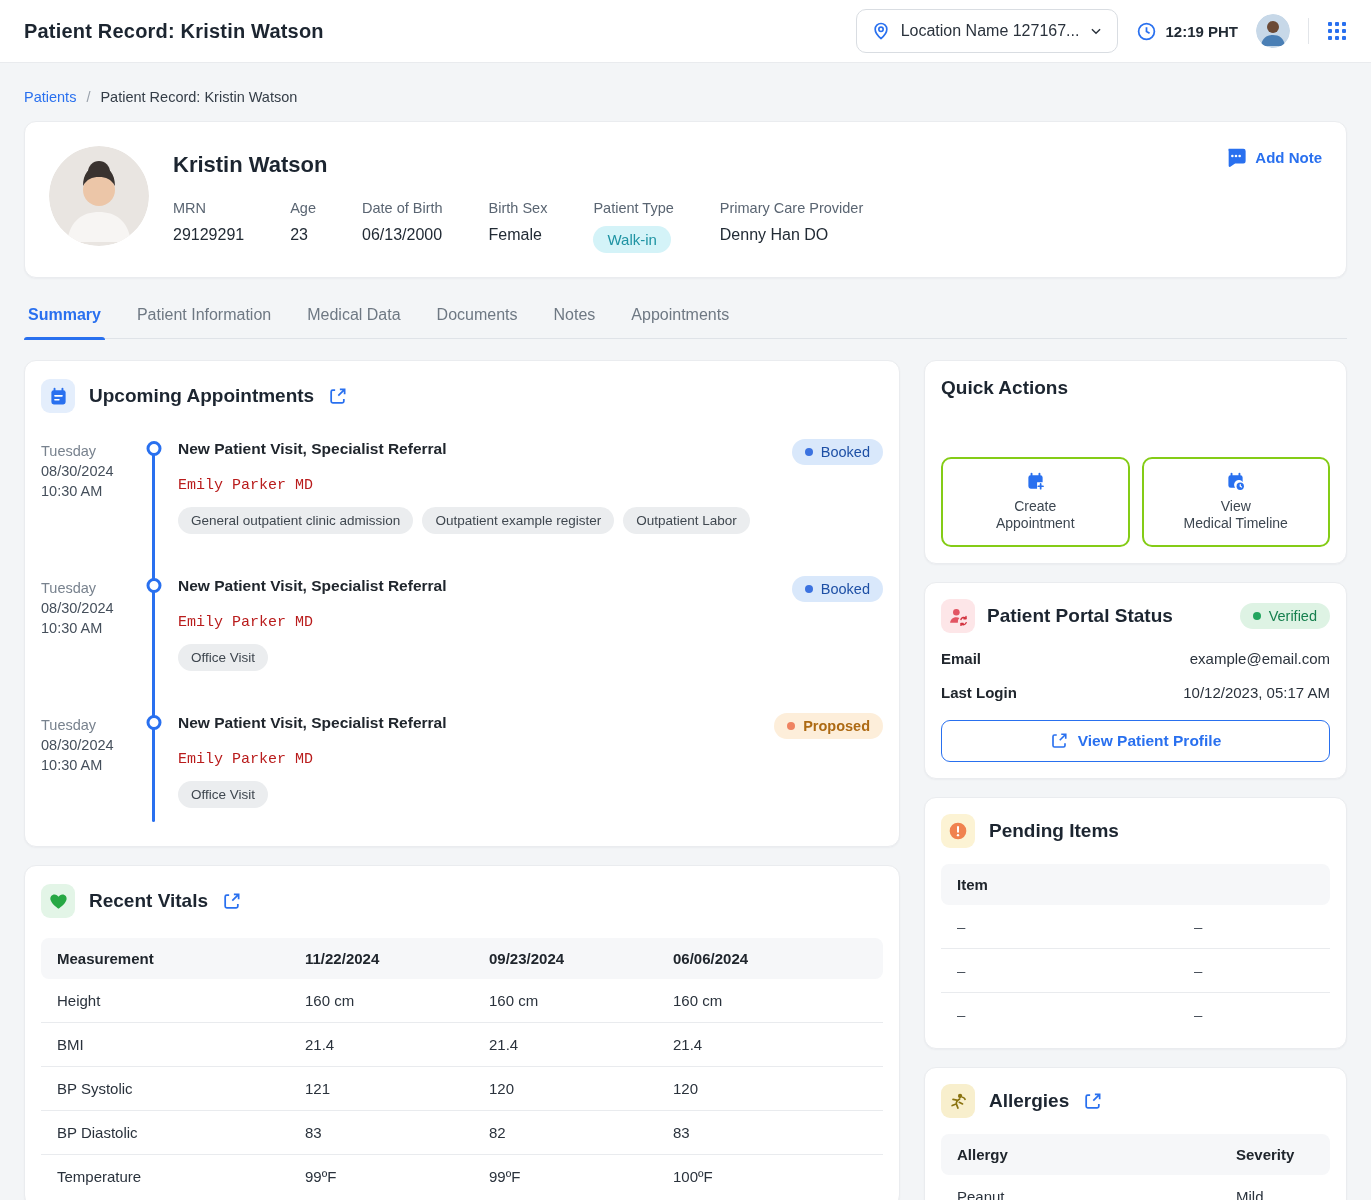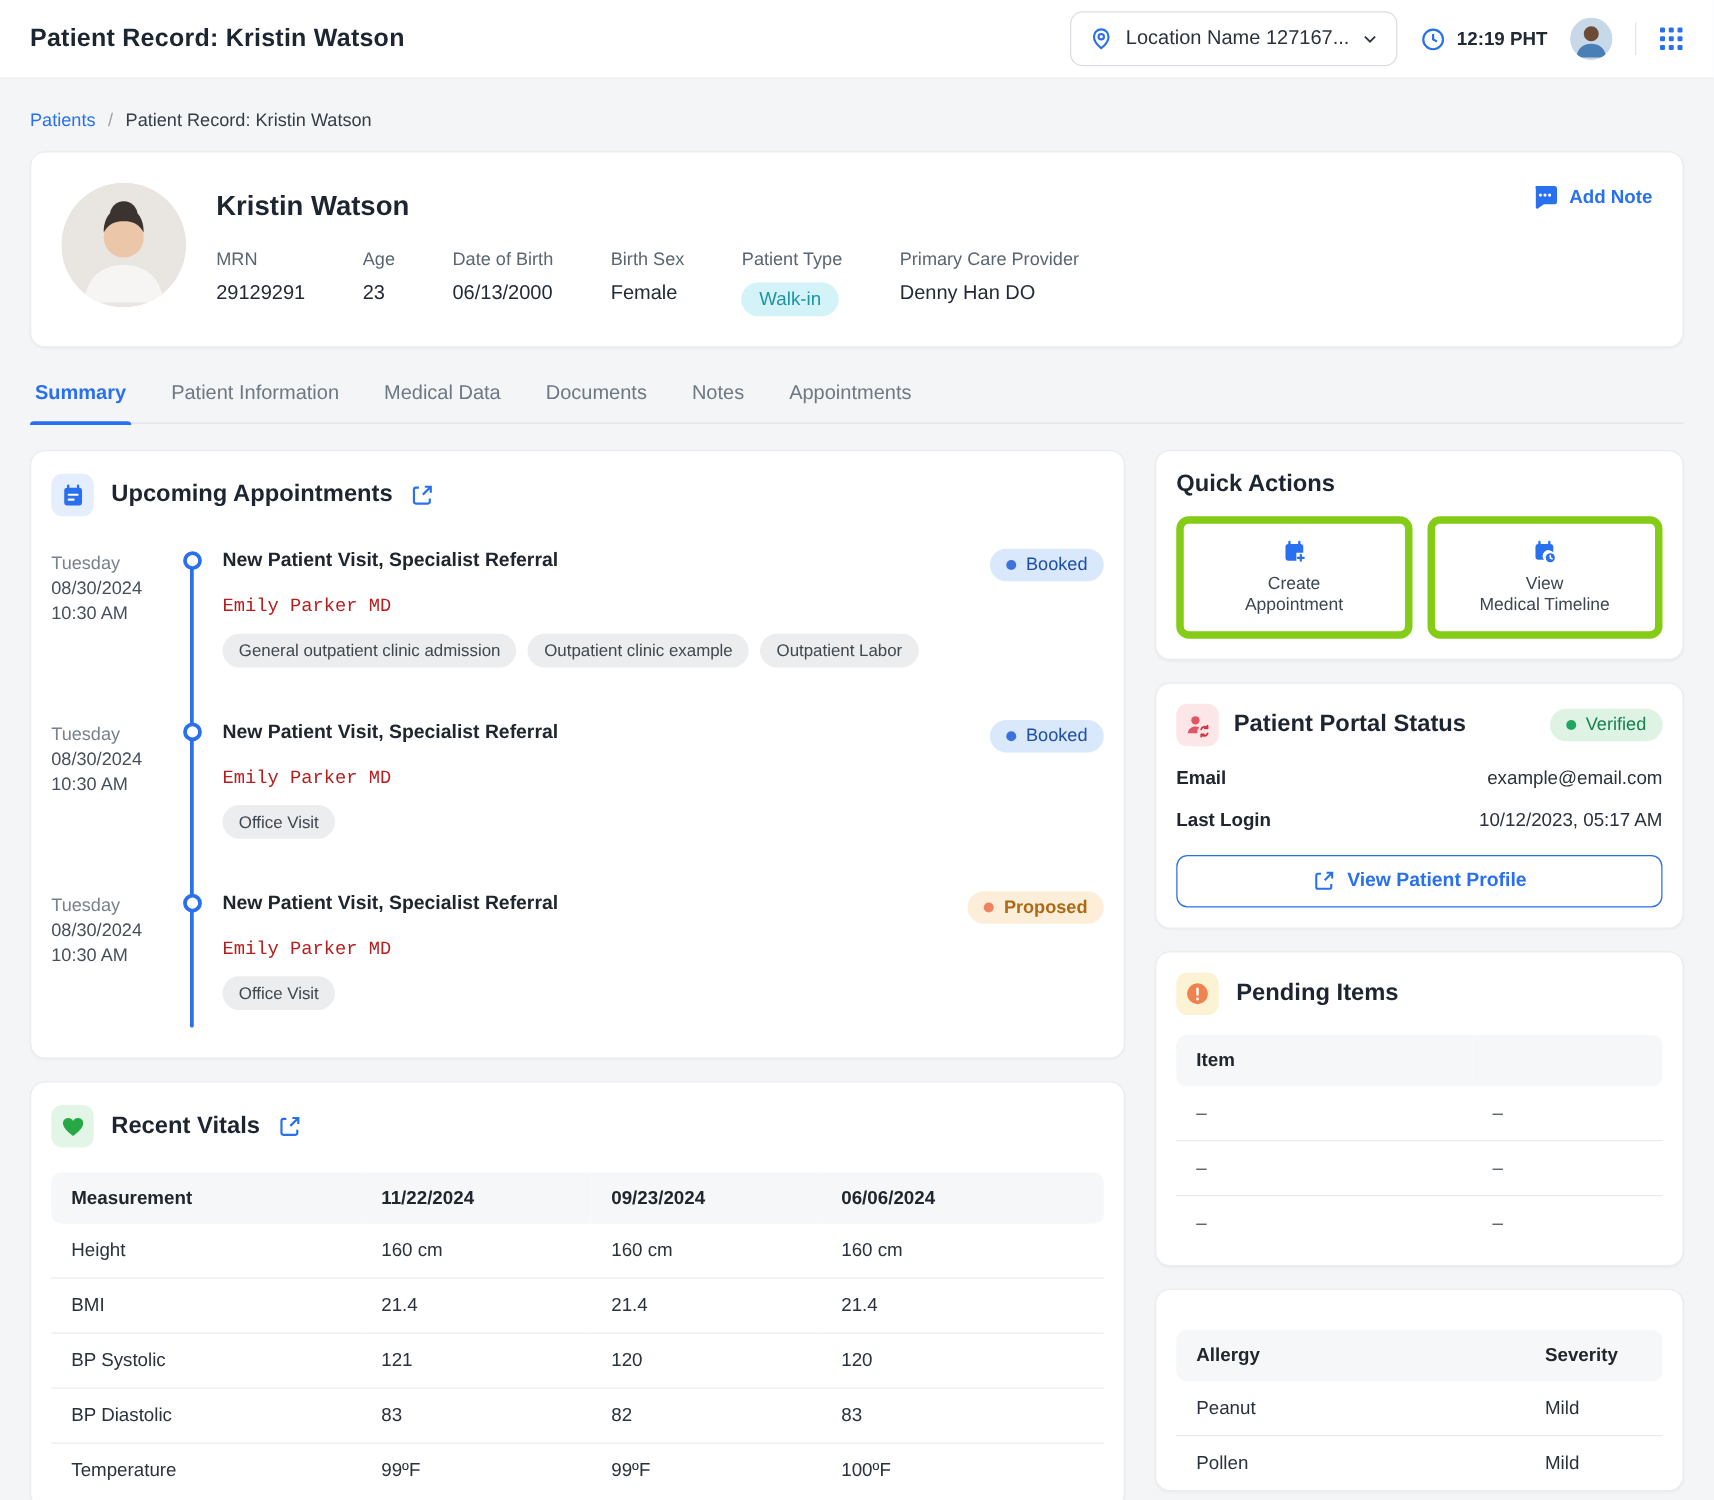--- a/index.html
+++ b/index.html
@@ -103,22 +103,22 @@
   .vitals-card { padding:18px 16px 8px; }
   .vitals-card table { margin-top:20px; }
   .vitals-card th:nth-child(1), .vitals-card td:nth-child(1) { width:248px; }
   .vitals-card th:nth-child(2), .vitals-card td:nth-child(2) { width:184px; }
   .vitals-card th:nth-child(3), .vitals-card td:nth-child(3) { width:184px; }
 
   
   .qa-card { padding:16px; }
   .qa-title { font-size:19px; font-weight:bold; color:#1c2530; }
   .qa-btns { display:flex; gap:12px; margin-top:14px; }
-  .qa-btn { flex:1; border:6px solid #84cc16; border-radius:10px; background:#fff; padding:13px 8px;
-            display:flex; flex-direction:column; align-items:center; gap:7px; cursor:pointer; }
+  .qa-btn { flex:1; border:2px solid #84cc16; border-radius:10px; background:#fff; padding:13px 8px;
+            display:flex; flex-direction:column; align-items:center; gap:7px; cursor:pointer;margin-top:44px; }
   .qa-btn .qa-label { font-size:14px; color:#3c4650; text-align:center; line-height:17px; }
 
   
   .portal-card { padding:16px; }
   .portal-head { display:flex; align-items:center; gap:12px; }
   .portal-head .section-title { flex:1; }
   .status-pill.verified { background:#def3e4; color:#17804f; }
   .status-pill.verified .dot { background:#22a55e; }
   .kv-row { display:flex; justify-content:space-between; align-items:center; margin-top:17px; }
   .kv-row .kv-label { font-size:15px; font-weight:bold; color:#20262d; }
@@ -291,21 +291,21 @@
             <div class="apt-title-row">
               <span class="apt-title">New Patient Visit, Specialist Referral</span>
               <span class="status-pill booked">
                 <span class="dot"></span>
                 <span>Booked</span>
               </span>
             </div>
             <div class="apt-provider">Emily Parker MD</div>
             <div class="apt-tags">
               <span class="tag">General outpatient clinic admission</span>
-              <span class="tag">Outpatient clinic example</span>
+              <span class="tag">Outpatient example register</span>
               <span class="tag">Outpatient Labor</span>
             </div>
           </div>
         </div>
 
         <div class="apt-row">
           <div class="apt-date">
             <div class="d-day">Tuesday</div>
             <div class="d-date">08/30/2024</div>
             <div class="d-time">10:30 AM</div>
@@ -514,20 +514,37 @@
           </tr>
           <tr>
             <td class="dash">–</td>
               <td class="dash">–</td>
           </tr>
         </tbody>
       </table>
     </section>
 
     <section class="card allergy-card">
+      <div class="section-head">
+        <span class="icon-box olive">
+          <svg width="20" height="20" viewBox="0 0 24 24" fill="none" stroke="#8a7310" stroke-width="2" stroke-linecap="round">
+            <circle cx="14.5" cy="6" r="2.6" fill="#8a7310" stroke="none"></circle>
+            <path d="M14 9.5c-2.5 1.5-4.5 3-4 6l2 5"></path>
+            <path d="M13.5 13.5l4 2M10.5 11 6 10M9 16l-4 1.5"></path>
+            <path d="M17.5 7.5c1.5.3 2.5 1.2 3 2.5"></path>
+          </svg>
+        </span>
+        <span class="section-title">Allergies</span>
+        <span class="ext-link">
+          <svg width="19" height="19" viewBox="0 0 24 24" fill="none" stroke="#2970ef" stroke-width="2.2">
+            <path d="M9 4H6a2 2 0 0 0-2 2v12a2 2 0 0 0 2 2h12a2 2 0 0 0 2-2v-3"></path>
+            <path d="M13 11 21 3M15 3h6v6"></path>
+          </svg>
+        </span>
+      </div>
       <table>
         <thead>
           <tr>
             <th>Allergy</th>
             <th style="width:110px;">Severity</th>
           </tr>
         </thead>
         <tbody>
           <tr>
             <td>Peanut</td>

